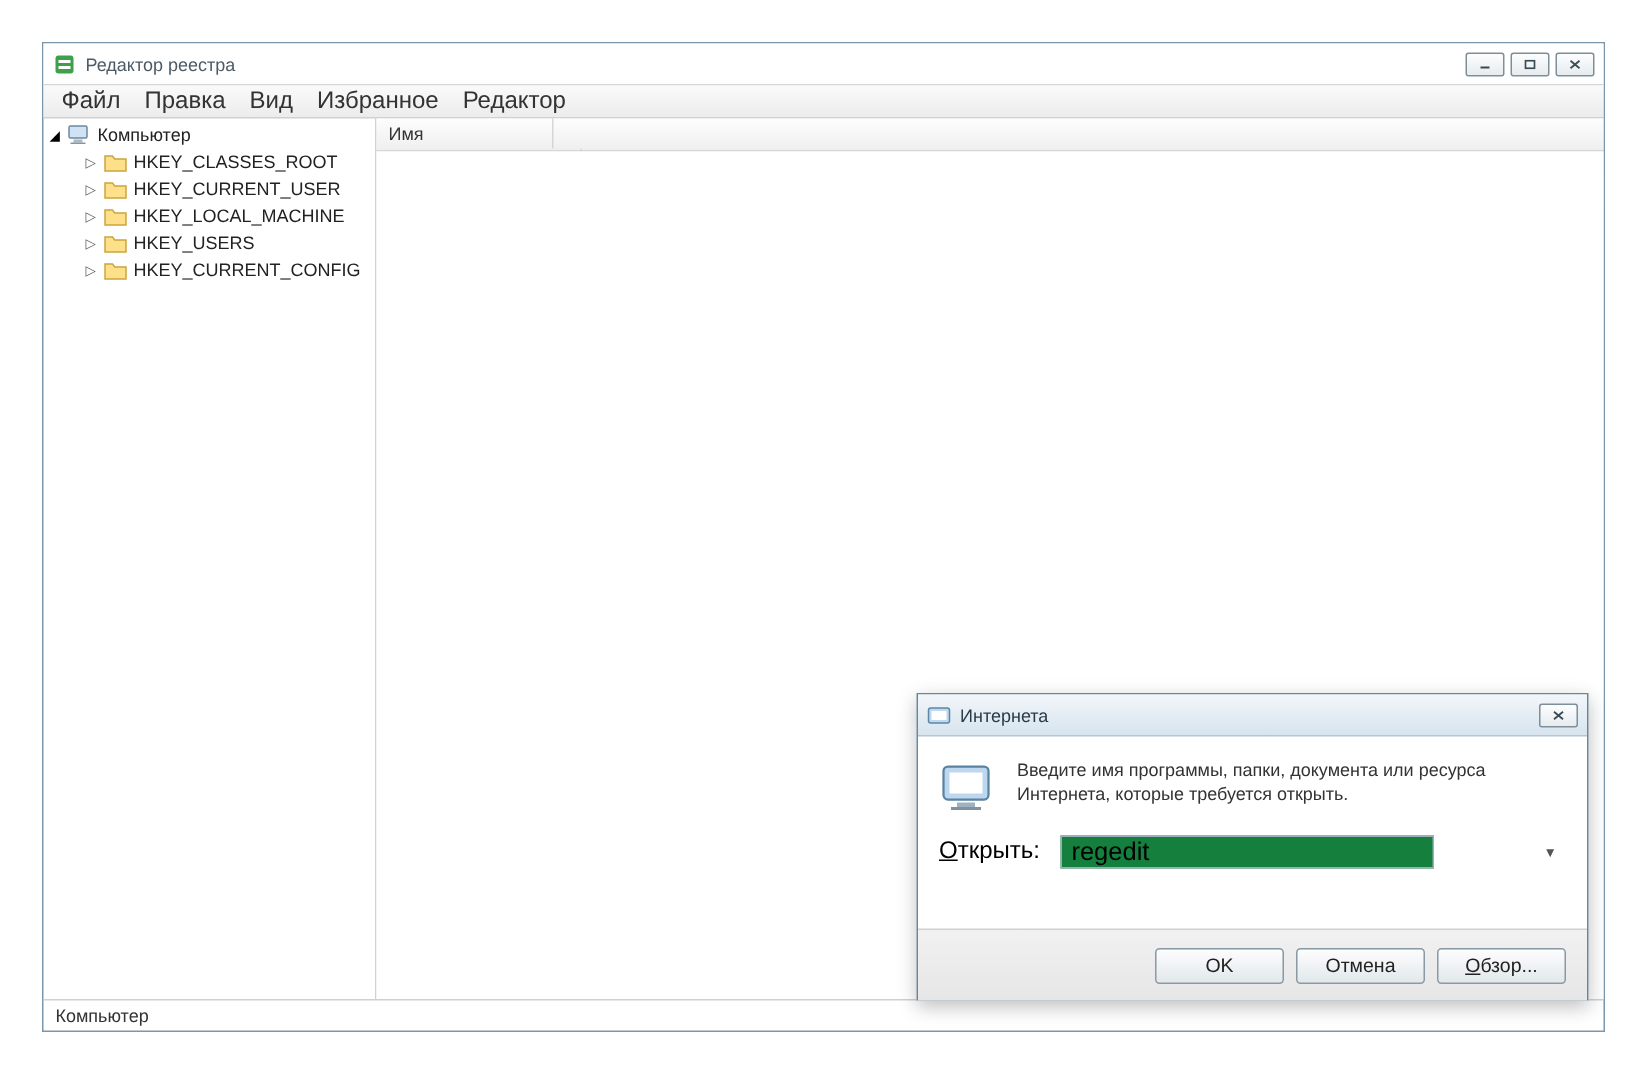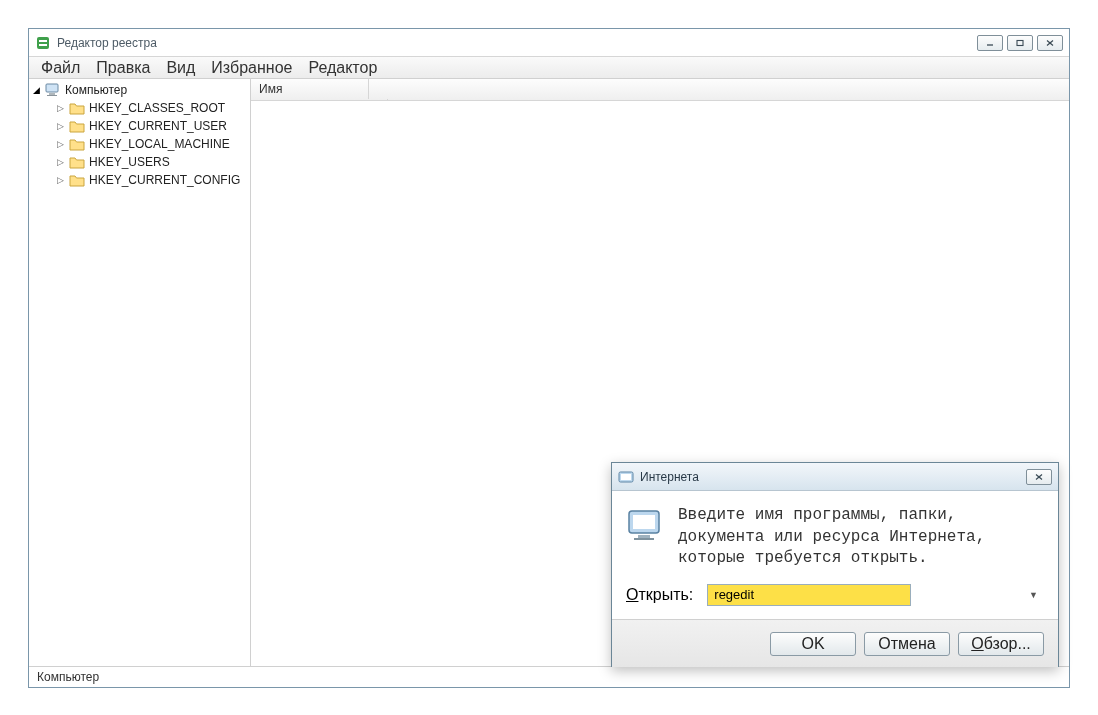--- a/index.html
+++ b/index.html
@@ -50,32 +50,32 @@
   
   .run-dialog { position:absolute; left:611px; top:462px; width:448px; height:205px;
                 border:1px solid #6b8697; background:#fff; box-shadow: 0 4px 12px rgba(0,0,0,0.25); }
   .run-title { height:28px; background: linear-gradient(#f2f6fa,#d7e4ee); border-bottom:1px solid #b7c5d0;
                display:flex; align-items:center; padding:0 6px; font-size:12px; color:#2a3a48; }
   .run-title .run-icon { width:16px; height:16px; margin-right:6px; }
   .run-title .spacer { flex:1; }
   .run-body { padding: 14px 14px 8px 14px; display:flex; flex-direction:column; height:128px; }
   .run-top { display:flex; align-items:flex-start; margin-bottom:10px; }
   .run-big-icon { width:40px; height:36px; margin-right:12px; margin-top:2px; flex-shrink:0; }
-  .run-text { font-size:16px; color:#333; line-height:1.35;font-family:Liberation Mono, monospace; }
+  .run-text { font-size:12px; color:#333; line-height:1.35; }
   .run-row { display:flex; align-items:center; margin-top:4px; }
   .run-label { font-size:16px; margin-right:14px; }
-  .run-input { flex:1; height:22px; border:1px solid #9aaebc; font-size:13px; padding:2px 20px 2px 6px;
-               background:#fde047; position:relative; }
+  .run-input { flex:1; height:22px; border:1px solid #9aaebc; font-size:17px; padding:2px 20px 2px 6px;
+               background:#15803d; position:relative; }
   .run-input-wrap { flex:1; position:relative; }
   .run-caret { position:absolute; right:6px; top:50%; transform:translateY(-50%); font-size:9px; color:#555; pointer-events:none; }
 
   .run-buttons { height:48px; background: linear-gradient(#f1f1f1,#e6e6e6); border-top:1px solid #d0d0d0;
                  display:flex; align-items:center; justify-content:flex-end; gap:8px; padding:0 14px; }
   .btn { min-width:86px; height:24px; border:1px solid #8a9aa5; border-radius:3px;
-         background: linear-gradient(#fdfdfd,#e2e8eb); font-size:16px; color:#222; cursor:default;
+         background: linear-gradient(#fdfdfd,#e2e8eb); font-size:13px; color:#222; cursor:default;
          display:flex; align-items:center; justify-content:center; }
 </style>
 </head>
 <body>
 
 <div class="outer-frame">
 
   <div class="titlebar">
     <span class="app-icon">
       <svg viewBox="0 0 16 16">

